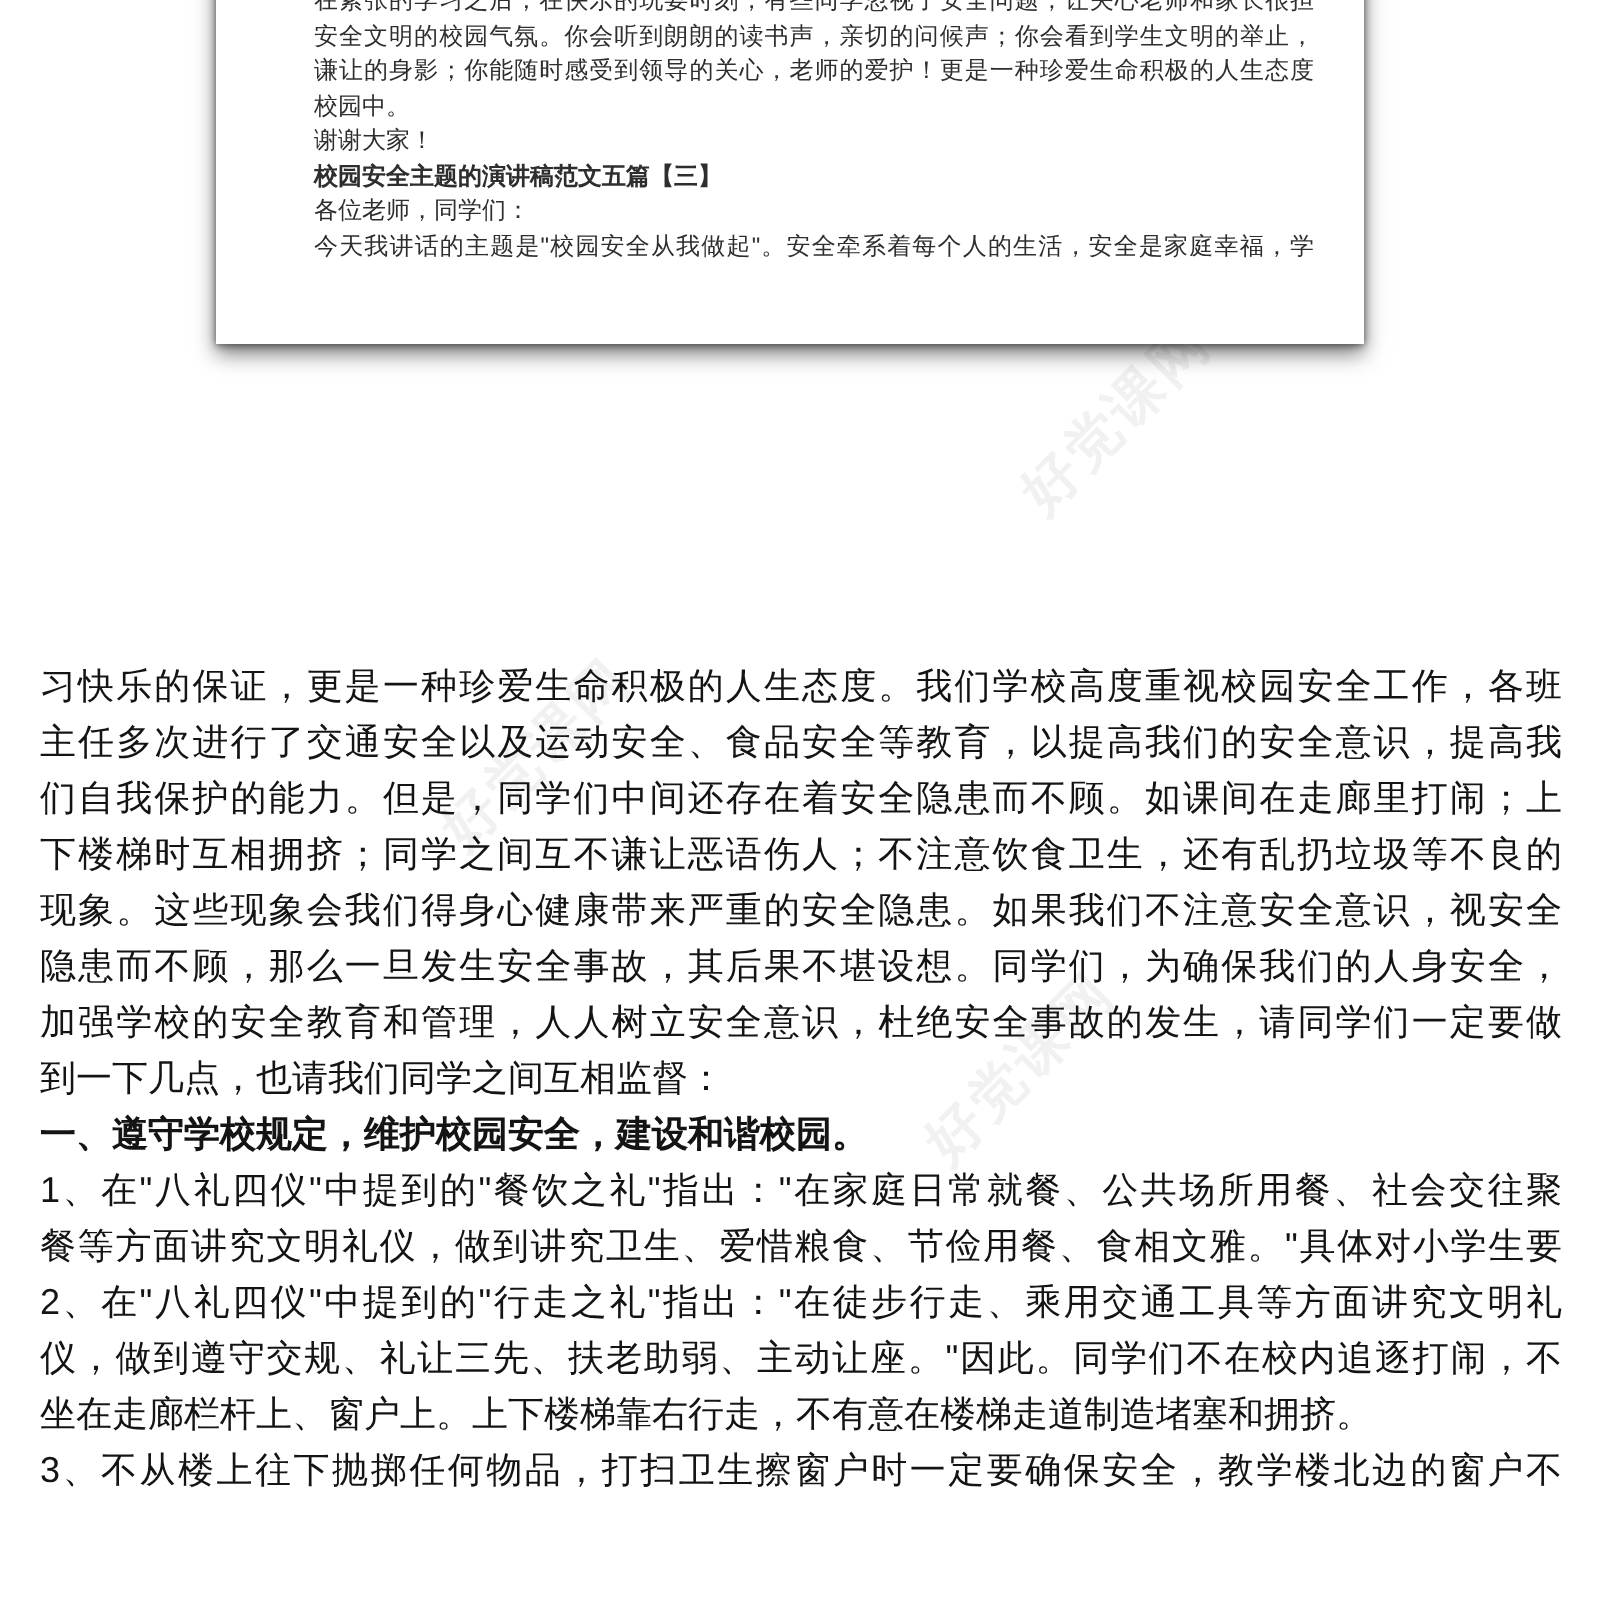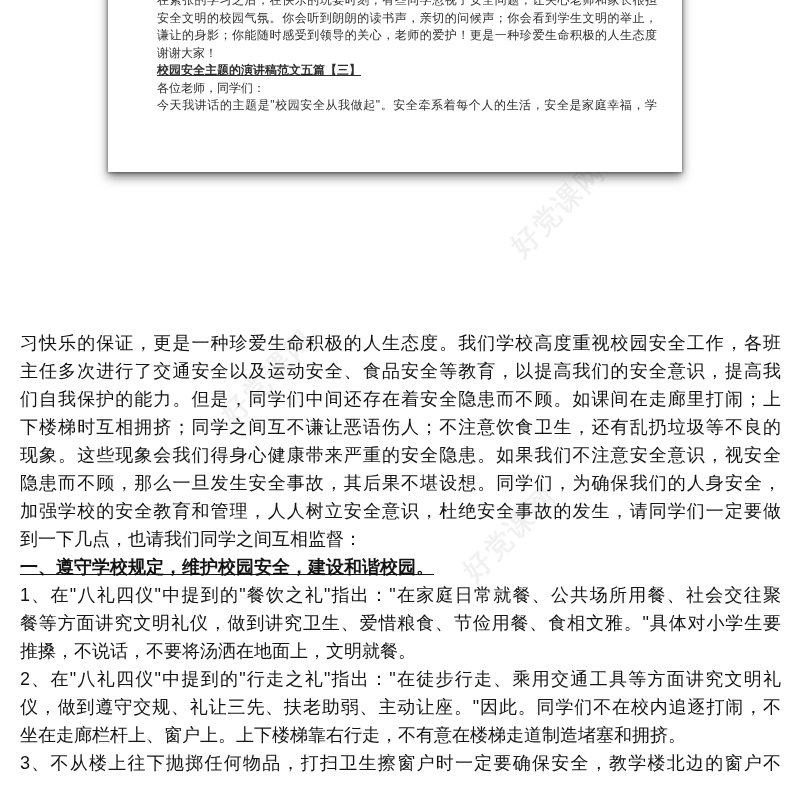--- a/index.html
+++ b/index.html
@@ -21,53 +21,53 @@
   .preview-text{
     position:absolute;left:49px;right:25px;top:22px;
     font-size:12px;line-height:17.5px;color:#2e2e2e;
   }
   .body-text{
     position:absolute;left:20px;right:19px;top:329px;
     font-size:18px;line-height:28px;color:#141414;
   }
   .line{text-align:left;}
   .line.justify{text-align:justify;text-align-last:justify;}
-  .line.bold{font-weight:bold;text-decoration:underline;}
+  .line.bold{font-weight:bold;}
 </style>
 </head>
 <body>
 
 <div class="screen">
   <div class="watermark-layer">
       <span class="watermark" style="left: 498px; top: 190px; color: rgba(0, 0, 0, 0.055);">好党课网</span>
       <span class="watermark" style="left: 208px; top: 358px; color: rgba(0, 0, 0, 0.055);">好党课网</span>
       <span class="watermark" style="left: 450px; top: 515px; color: rgba(0, 0, 0, 0.055);">好党课网</span>
     </div>
   <div class="preview-card">
     <div class="preview-text">
         <div class="line justify">在紧张的学习之后，在快乐的玩耍时刻，有些同学忽视了安全问题，让关心老师和家长很担</div>
         <div class="line justify">安全文明的校园气氛。你会听到朗朗的读书声，亲切的问候声；你会看到学生文明的举止，</div>
         <div class="line justify">谦让的身影；你能随时感受到领导的关心，老师的爱护！更是一种珍爱生命积极的人生态度</div>
+        <div class="line">校园中。</div>
         <div class="line">谢谢大家！</div>
         <div class="line bold">校园安全主题的演讲稿范文五篇【三】</div>
         <div class="line">各位老师，同学们：</div>
         <div class="line justify">今天我讲话的主题是"校园安全从我做起"。安全牵系着每个人的生活，安全是家庭幸福，学</div>
       </div>
   </div>
   <div class="body-text">
       <div class="line justify">习快乐的保证，更是一种珍爱生命积极的人生态度。我们学校高度重视校园安全工作，各班</div>
       <div class="line justify">主任多次进行了交通安全以及运动安全、食品安全等教育，以提高我们的安全意识，提高我</div>
       <div class="line justify">们自我保护的能力。但是，同学们中间还存在着安全隐患而不顾。如课间在走廊里打闹；上</div>
       <div class="line justify">下楼梯时互相拥挤；同学之间互不谦让恶语伤人；不注意饮食卫生，还有乱扔垃圾等不良的</div>
       <div class="line justify">现象。这些现象会我们得身心健康带来严重的安全隐患。如果我们不注意安全意识，视安全</div>
       <div class="line justify">隐患而不顾，那么一旦发生安全事故，其后果不堪设想。同学们，为确保我们的人身安全，</div>
       <div class="line justify">加强学校的安全教育和管理，人人树立安全意识，杜绝安全事故的发生，请同学们一定要做</div>
       <div class="line">到一下几点，也请我们同学之间互相监督：</div>
       <div class="line bold">一、遵守学校规定，维护校园安全，建设和谐校园。</div>
       <div class="line justify">1、在"八礼四仪"中提到的"餐饮之礼"指出："在家庭日常就餐、公共场所用餐、社会交往聚</div>
       <div class="line justify">餐等方面讲究文明礼仪，做到讲究卫生、爱惜粮食、节俭用餐、食相文雅。"具体对小学生要</div>
-      <div class="line">推搡，不说话，不要将汤洒在地面上，文明就餐。</div>
       <div class="line justify">2、在"八礼四仪"中提到的"行走之礼"指出："在徒步行走、乘用交通工具等方面讲究文明礼</div>
       <div class="line justify">仪，做到遵守交规、礼让三先、扶老助弱、主动让座。"因此。同学们不在校内追逐打闹，不</div>
       <div class="line">坐在走廊栏杆上、窗户上。上下楼梯靠右行走，不有意在楼梯走道制造堵塞和拥挤。</div>
       <div class="line justify">3、不从楼上往下抛掷任何物品，打扫卫生擦窗户时一定要确保安全，教学楼北边的窗户不</div>
     </div>
 </div>
 
 </body></html>

